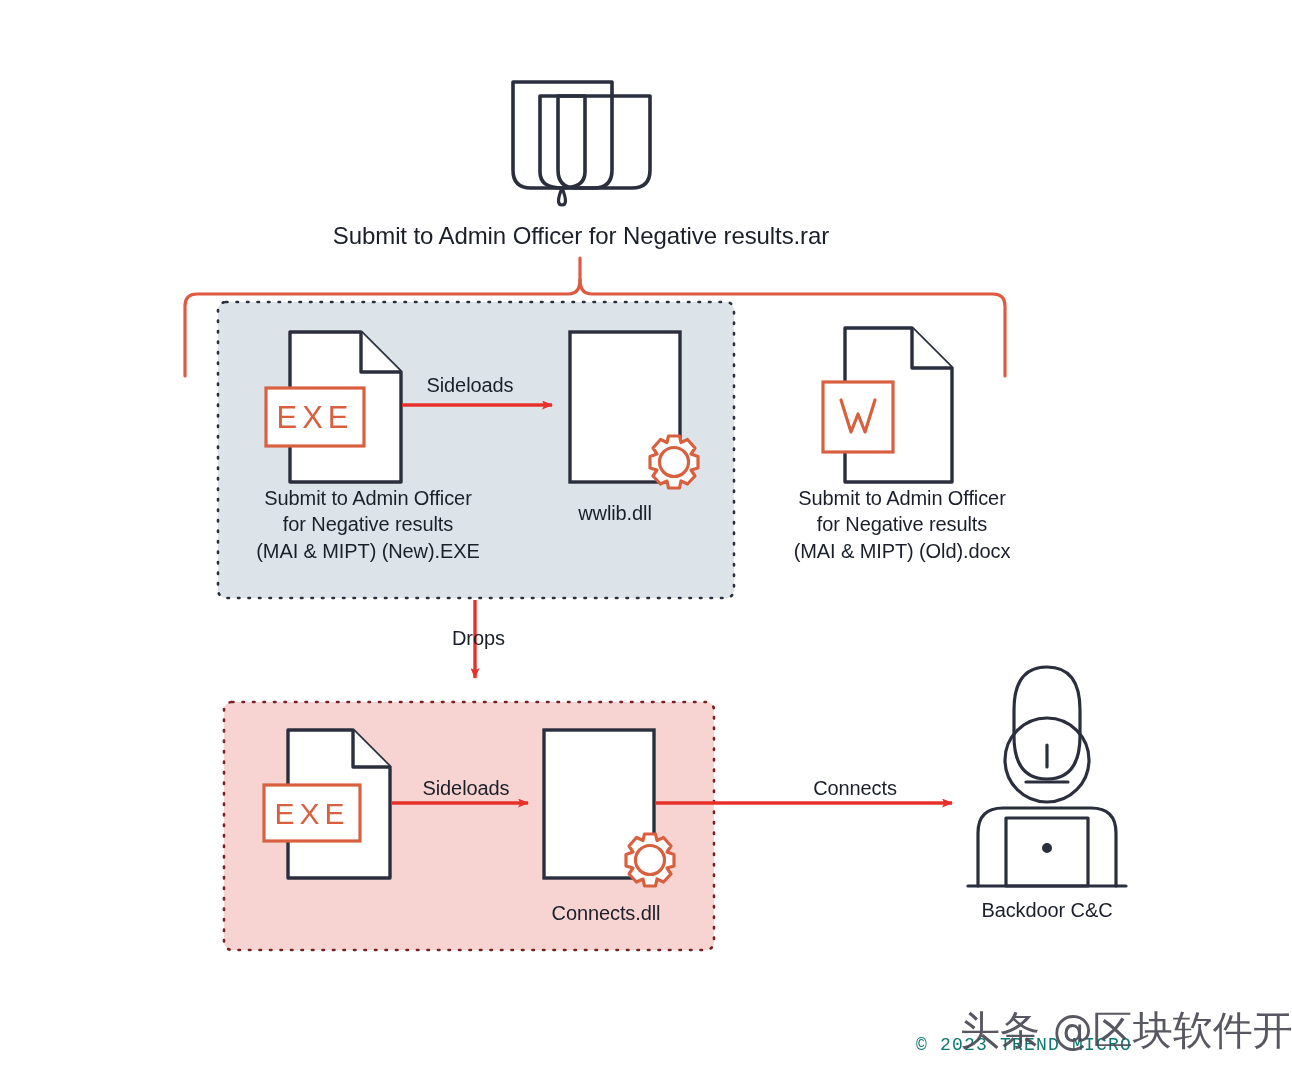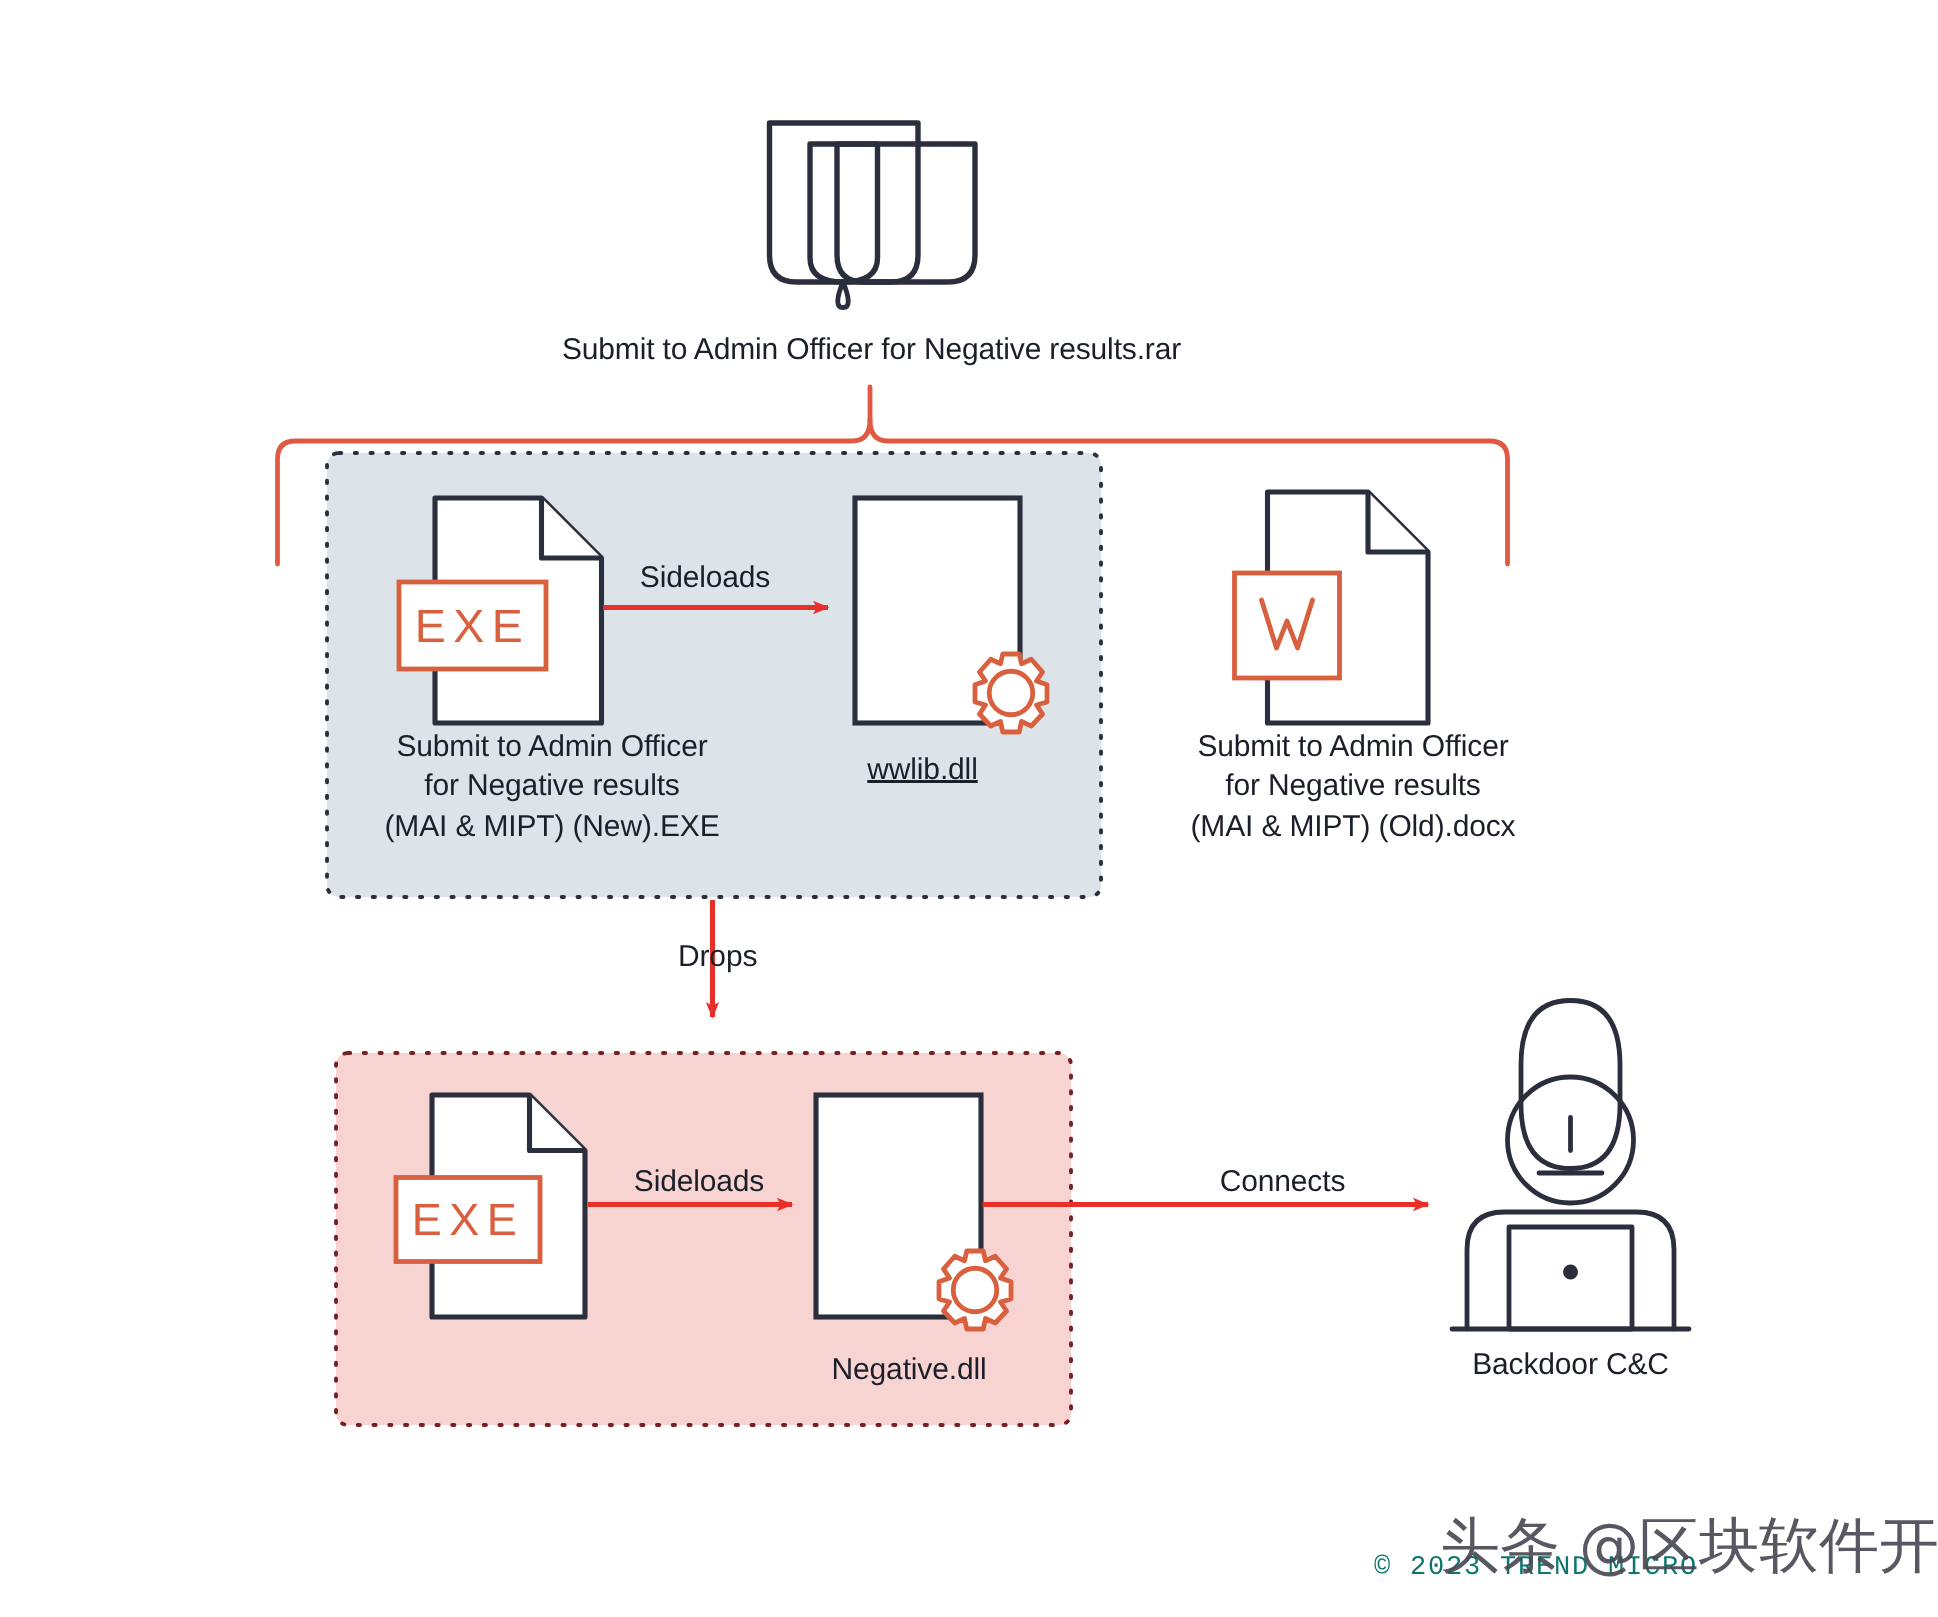--- a/index.html
+++ b/index.html
@@ -15,21 +15,21 @@
 
   .lbl{
     position:absolute;
     color:#1b1f2a;
     font-family:"Liberation Sans", sans-serif;
     white-space:pre;
     text-align:center;
     line-height:1.32;
     letter-spacing:-0.1px;
   }
-  .lbl-rar{font-size:20px;}
+  .lbl-rar{font-size:24px;}
   .lbl-node{font-size:20px;}
   .lbl-edge{font-size:20px;}
   .lbl-file{font-size:20px;}
 
   .watermark-tm{
     position:absolute;
     font-size:18px;
     color:#0f766e;
     letter-spacing:1.2px;
     white-space:pre;
@@ -143,36 +143,36 @@
       <line x1="968" y1="886" x2="1126" y2="886"></line>
     </g>
   </svg>
 
   <div class="lbl lbl-rar" style="left:0;top:220px;width:1162px;">Submit to Admin Officer for Negative results.rar</div>
 
   <div class="lbl lbl-node" style="left:218px;top:485px;width:300px;">Submit to Admin Officer
 for Negative results
 (MAI &amp; MIPT) (New).EXE</div>
 
-  <div class="lbl lbl-node" style="left:540px;top:500px;width:150px;text-decoration:underline;">wwlib.dll</div>
+  <div class="lbl lbl-node" style="left:540px;top:500px;width:150px;">wwlib.dll</div>
 
   <div class="lbl lbl-node" style="left:752px;top:485px;width:300px;">Submit to Admin Officer
 for Negative results
 (MAI &amp; MIPT) (Old).docx</div>
 
   <div class="lbl lbl-edge" style="left:400px;top:372px;width:140px;">Sideloads</div>
 
   <div class="lbl lbl-edge" style="left:452px;top:625px;width:140px;text-align:left;">Drops</div>
 
   <div class="lbl lbl-edge" style="left:396px;top:775px;width:140px;">Sideloads</div>
 
   <div class="lbl lbl-edge" style="left:735px;top:775px;width:240px;">Connects</div>
 
 
-  <div class="lbl lbl-file" style="left:500px;top:900px;width:212px;">Negative.dll</div>
+  <div class="lbl lbl-file" style="left:500px;top:900px;width:212px;">Connects.dll</div>
 
   <div class="lbl lbl-file" style="left:940px;top:897px;width:214px;">Backdoor C&amp;C</div>
 
   <div class="lbl" style="left:266px;top:398px;width:98px;font-size:31px;color:#d9603f;letter-spacing:5px;">EXE</div>
 
   <div class="lbl" style="left:264px;top:794px;width:96px;font-size:30px;color:#d9603f;letter-spacing:5px;">EXE</div>
 
   <div class="watermark-tm" style="left:916px;top:1035px;">© 2023 TREND MICRO</div>
 
   <div class="watermark-cn" style="left:960px;top:1003px;">头条 @区块软件开发</div>

